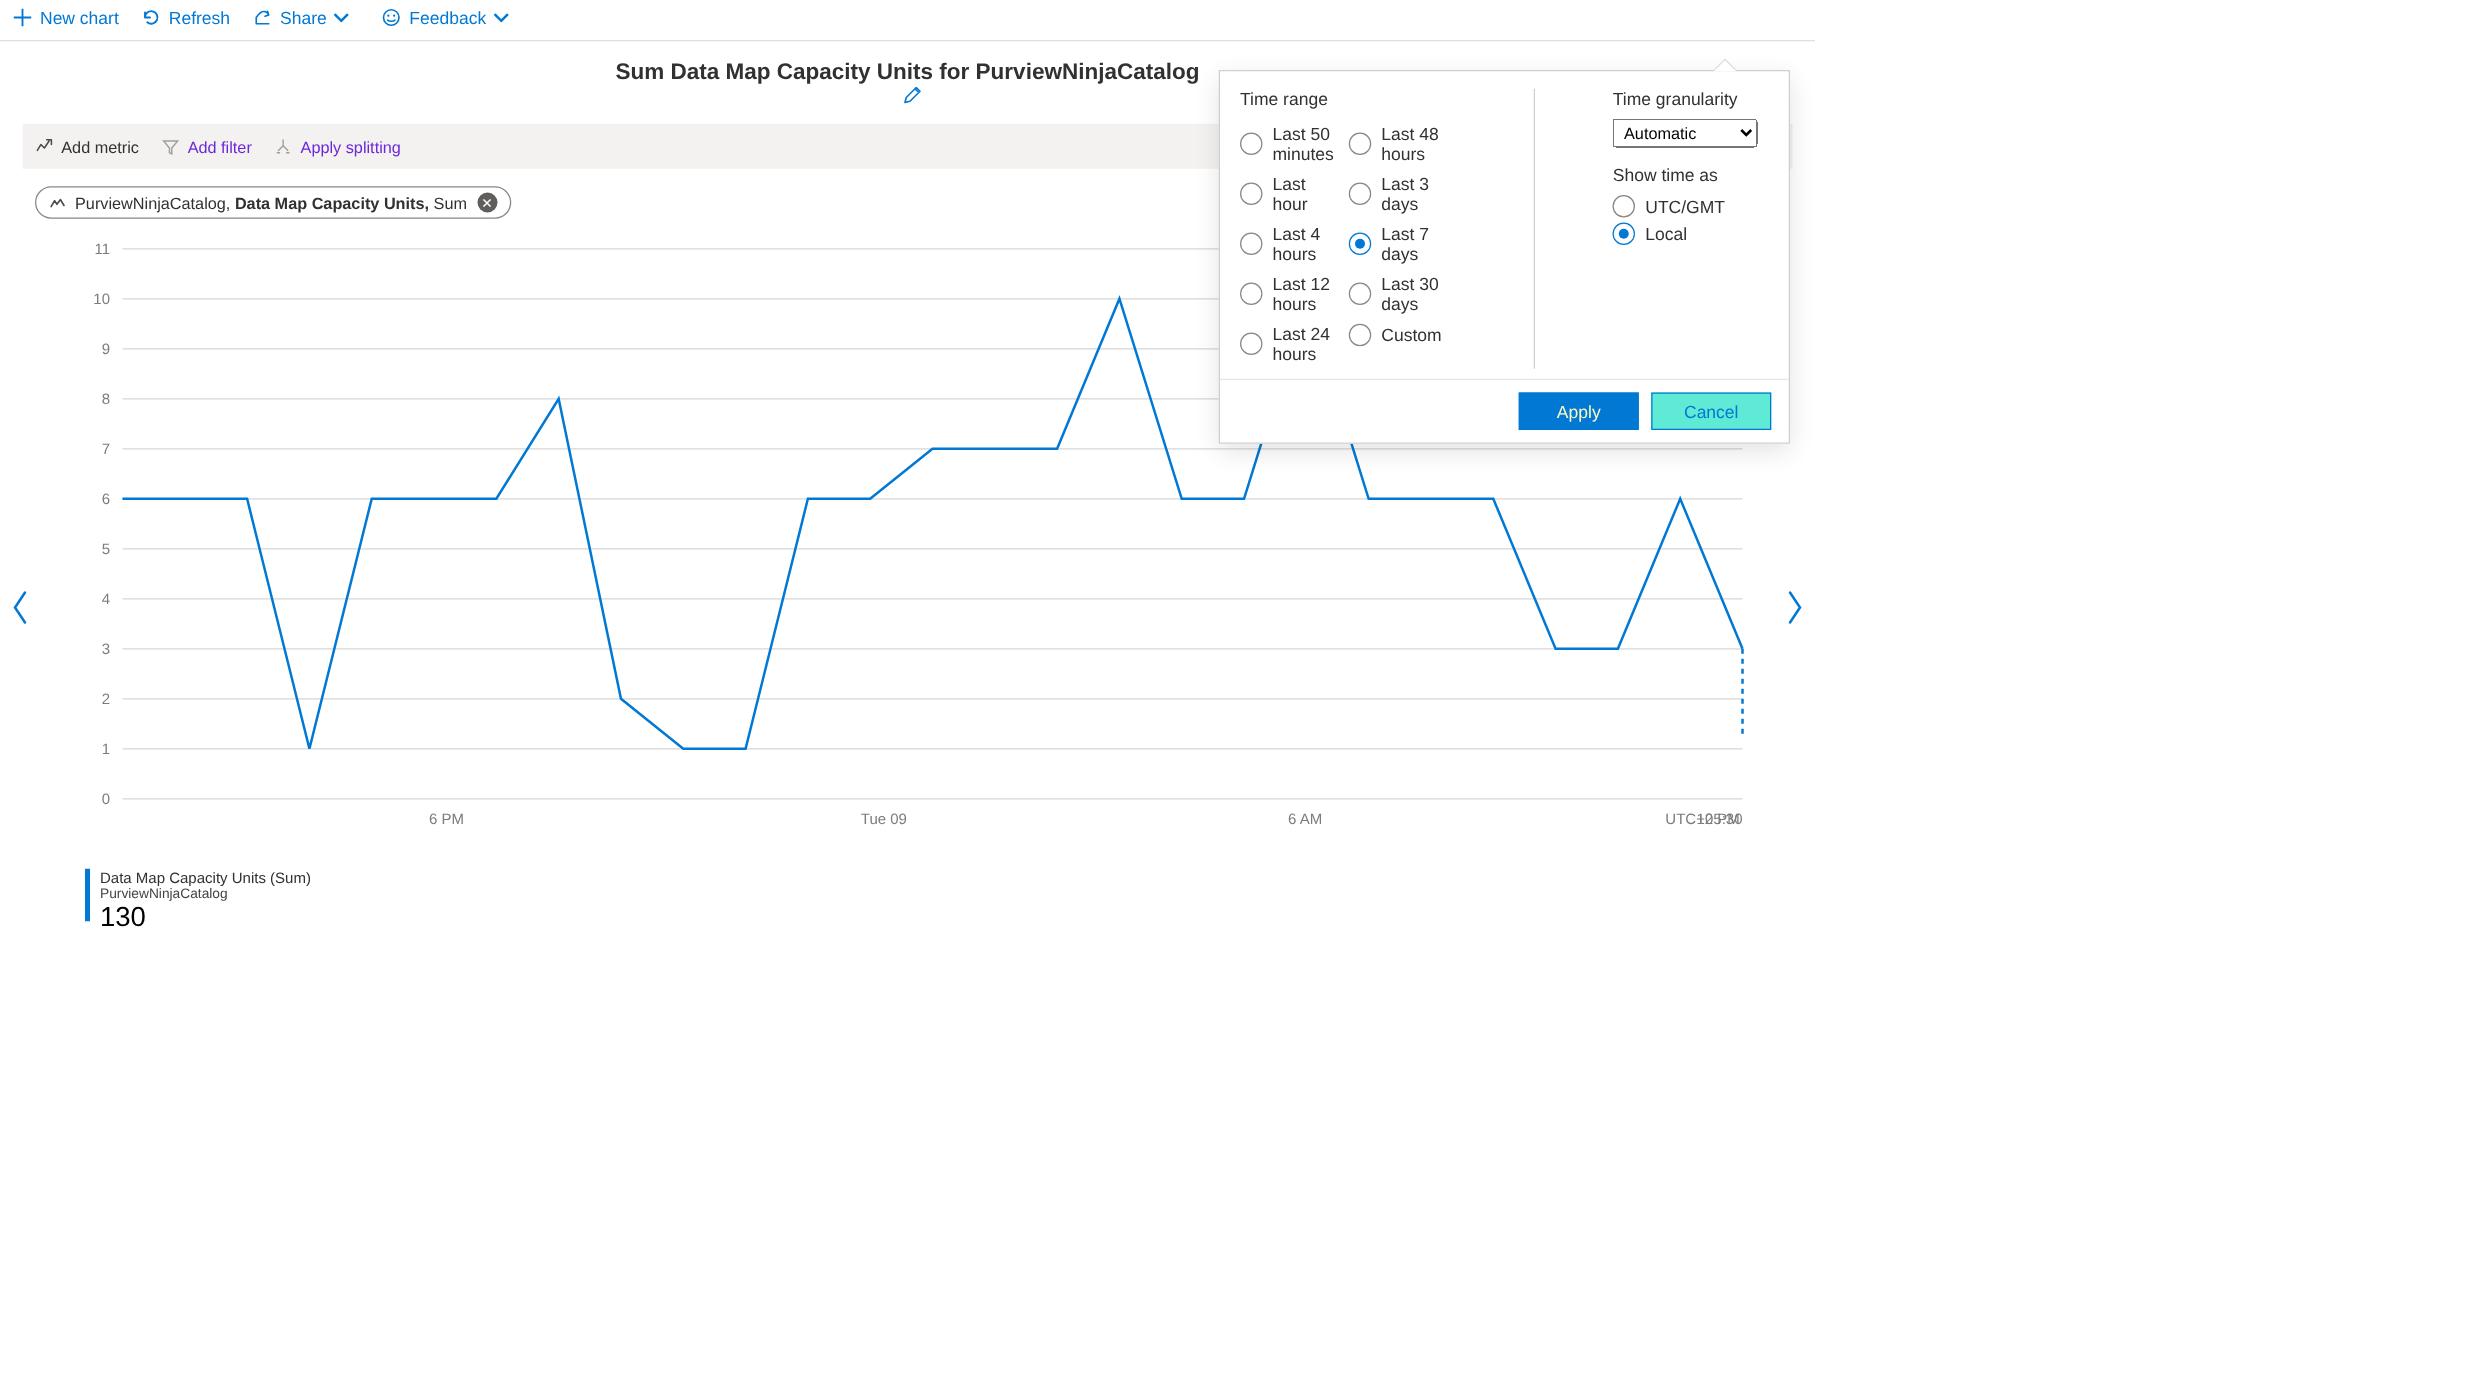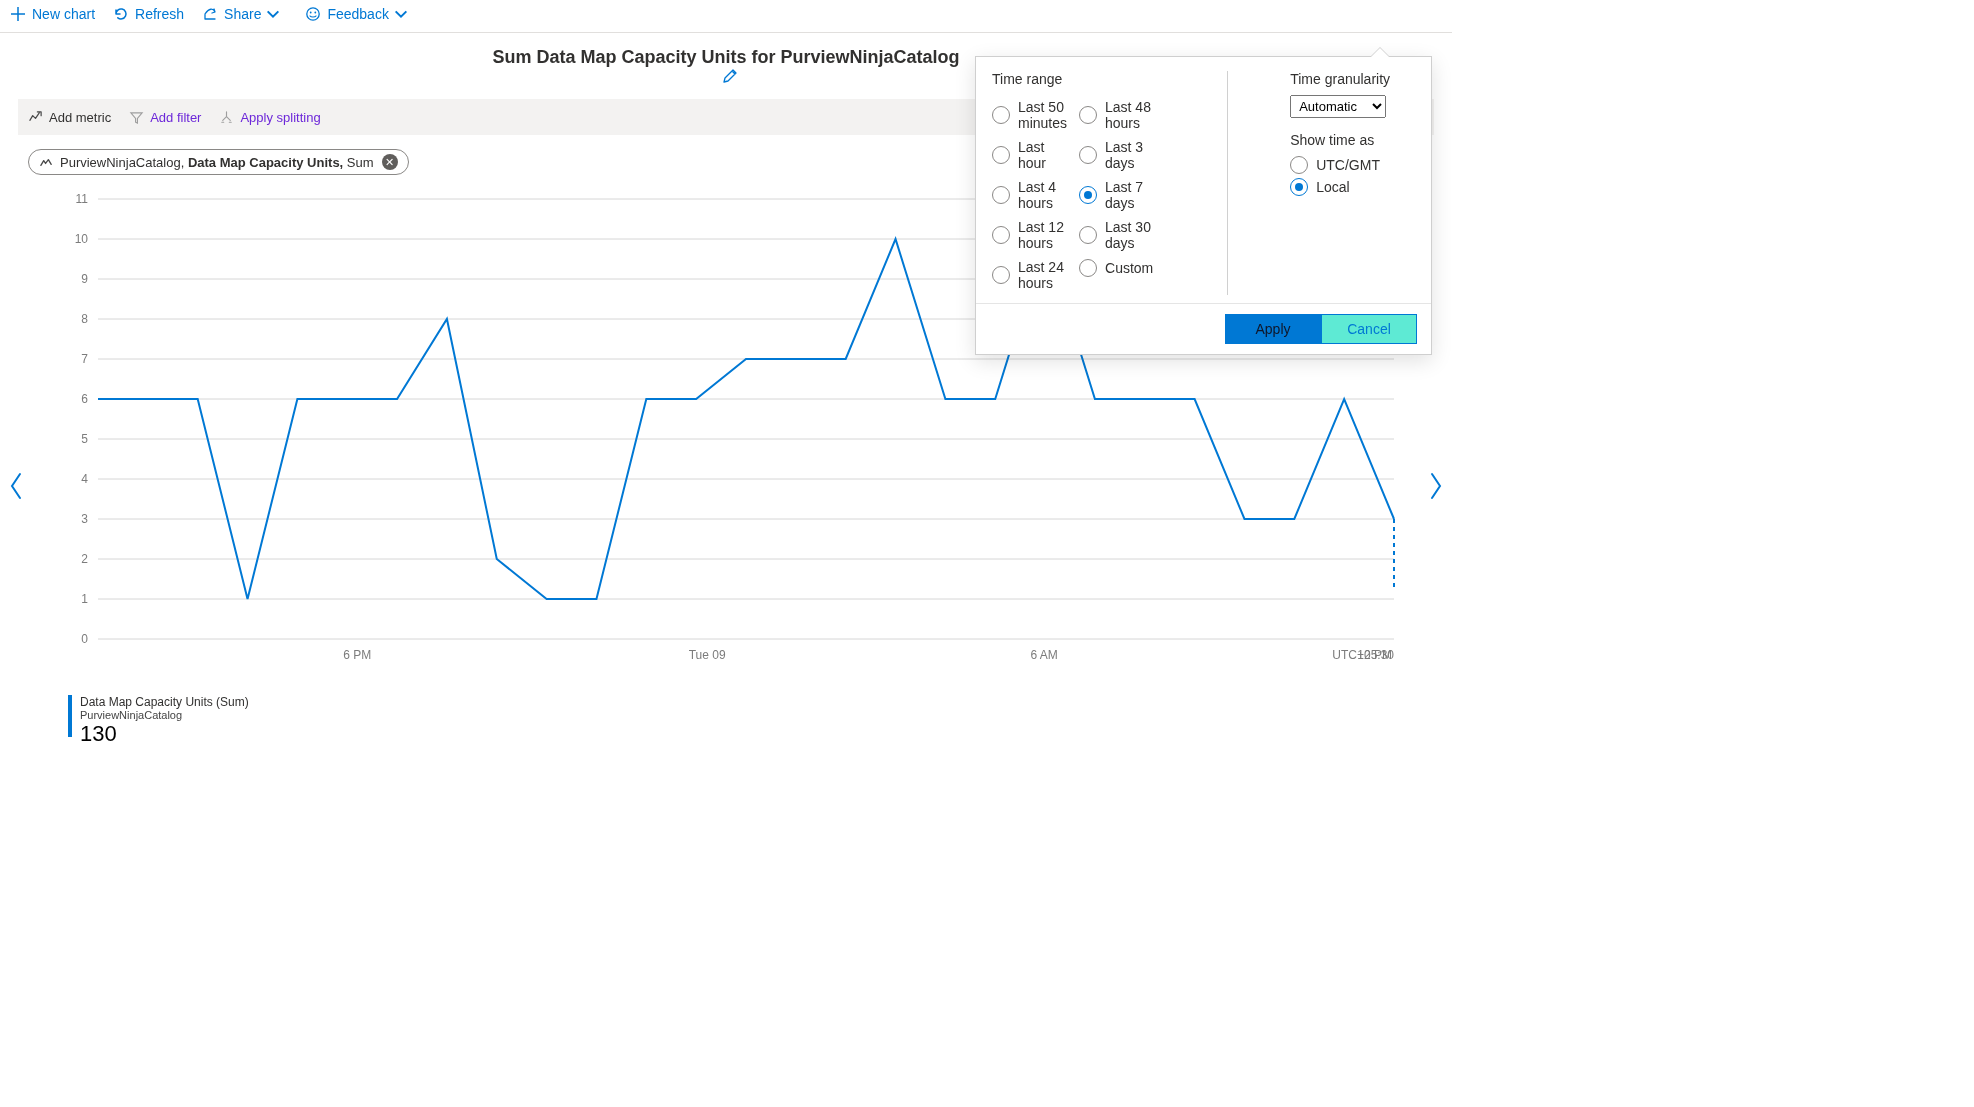--- a/index.html
+++ b/index.html
@@ -80,21 +80,21 @@
   .ranges { display:flex; }
   .rcol { display:flex; flex-direction:column; margin-right:12px; }
   .radio { display:flex; align-items:center; margin:4px 0; cursor:pointer; }
   .radio .circ { width:16px; height:16px; border:1px solid #8a8886; border-radius:50%; margin-right:8px; display:flex; align-items:center; justify-content:center; flex:0 0 auto; }
   .radio.sel .circ { border-color:var(--azure-blue); }
   .radio.sel .circ::after { content:""; width:8px; height:8px; border-radius:50%; background:var(--azure-blue); }
   .divider { width:1px; background:#d0d0d0; margin:0 14px; align-self:stretch; }
   .gran select { font-size:13px; padding:2px 4px; }
   .pop-foot { border-top:1px solid #e5e5e5; padding:10px 14px; display:flex; justify-content:flex-end; }
   .btn { min-width:96px; height:30px; font-size:14px; cursor:pointer; }
-  .btn.primary { background:var(--azure-blue); color:#0f172a; border:1px solid var(--azure-blue); }
+  .btn.primary { background:var(--azure-blue); color:#fef9c3; border:1px solid var(--azure-blue); margin-right:10px; }
   .btn.secondary { background:#5eead4; color:var(--azure-blue); border:1px solid var(--azure-blue); }
 </style>
 </head>
 <body>
 
 <div class="top-toolbar">
   <div class="tb-btn">
     <svg viewBox="0 0 16 16">
         <path d="M8 1v14M1 8h14" stroke="#0078d4" stroke-width="1.5" fill="none"></path>
       </svg>
@@ -297,21 +297,21 @@
             <div class="radio">
               <span class="circ"></span>
               <span>Custom</span>
             </div>
           </div>
         </div>
     </div>
     <div class="divider"></div>
     <div class="col gran" style="width:130px;">
       <h4>Time granularity</h4>
-      <select id="gran-select" style="width:96px;"><option>Automatic</option></select>
+      <select id="gran-select" style="width:116px;"><option>Automatic</option></select>
       <h4 style="margin-top:14px;">Show time as</h4>
       <div id="show-time-container">
           <div class="radio">
             <span class="circ"></span>
             <span>UTC/GMT</span>
           </div>
           <div class="radio sel">
             <span class="circ"></span>
             <span>Local</span>
           </div>

